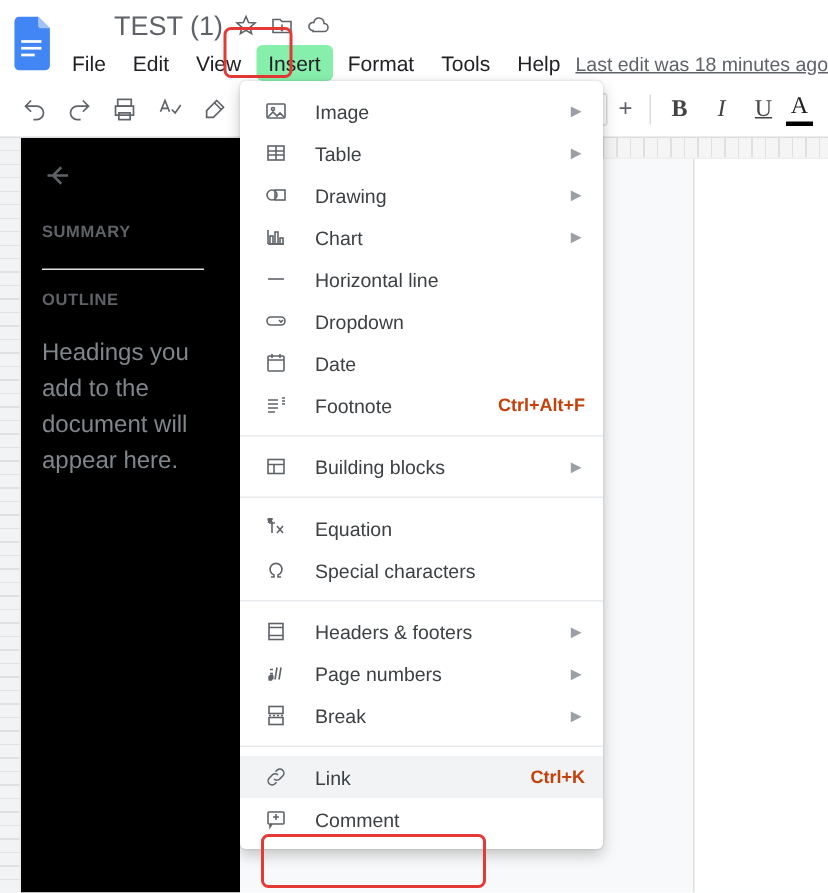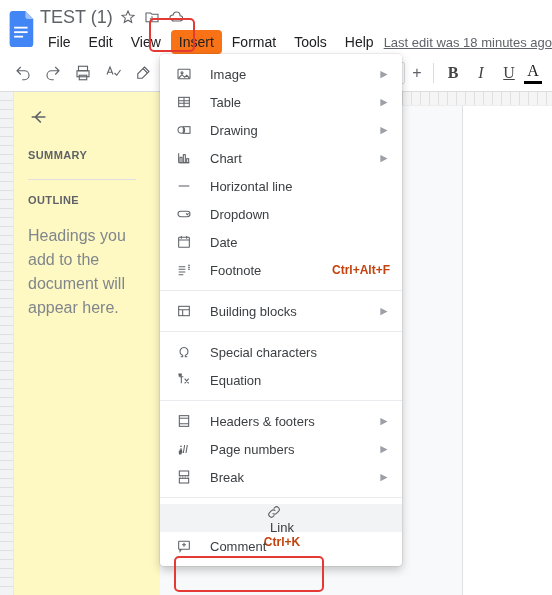--- a/index.html
+++ b/index.html
@@ -4,60 +4,60 @@
 <style>
   * { box-sizing: border-box; margin: 0; padding: 0; font-family: Arial, "Helvetica Neue", sans-serif; }
   body { background: #fff; color: #202124; width: 552px; height: 595px; overflow: hidden; position: relative; }
 
   
   .header { padding: 6px 8px 0 8px; display: flex; align-items: flex-start; }
   .doc-icon { width: 36px; height: 46px; display:flex; align-items:center; justify-content:center; }
   .doc-icon svg { width: 28px; height: 36px; }
   .title-area { flex: 1; padding-left: 4px; }
   .title-row { display: flex; align-items: center; gap: 6px; height: 22px; }
-  .doc-title { font-size: 18px; color: #5f6368; font-weight: 400; }
+  .doc-title { font-size: 18px; color: #5f6368; font-weight: 400; margin-left: 36px; }
   .title-ico { width: 18px; height: 18px; display:flex; align-items:center; justify-content:center; color:#5f6368; }
   .title-ico svg { width: 16px; height: 16px; stroke: #5f6368; fill: none; stroke-width:1.6; }
 
   .menubar { display: flex; align-items: center; gap: 2px; margin-top: 2px; font-size: 14px; color:#202124; }
   .menubar .mi { padding: 4px 8px; border-radius: 4px; cursor: pointer; }
-  .menubar .mi.active { background: #f97316; }
+  .menubar .mi.active { background: #86efac; }
   .last-edit { margin-left: auto; font-size: 13px; color:#5f6368; text-decoration: underline; padding-right: 8px; white-space:nowrap; }
 
   .highlight-insert { position:absolute; border: 2.5px solid #e53935; border-radius: 5px; width:46px; height:34px; left:149px; top:18px; pointer-events:none; }
 
   
   .toolbar { display:flex; align-items:center; gap:4px; padding: 6px 10px; border-bottom:1px solid #dadce0; color:#5f6368; height:38px; }
   .tb { width:26px; height:26px; display:flex; align-items:center; justify-content:center; border-radius:3px; }
   .tb svg { width:18px; height:18px; stroke:#5f6368; fill:none; stroke-width:1.5; }
   .vsep { width:1px; height:20px; background:#dadce0; margin:0 4px; }
   .toolbar-right { margin-left:auto; display:flex; align-items:center; gap:2px; }
   .numbox { border:1px solid #dadce0; border-radius:2px; width:40px; height:22px; font-size:13px; text-align:center; line-height:20px; color:#5f6368; }
   .plus { width:20px; text-align:center; color:#5f6368; }
   .fmt { width:26px; height:26px; display:flex; align-items:center; justify-content:center; font-family: "Times New Roman", serif; font-size:16px; color:#444; }
   .fmt.u { text-decoration: underline; }
   .fmt.a { color:#202124; border-bottom: 3px solid #000; height:22px; width:18px; }
 
   
   .workspace { display:flex; height: calc(595px - 54px - 38px); }
   .ruler-v { width:14px; background: repeating-linear-gradient(to bottom, #f1f3f4 0, #f1f3f4 8px, #e0e0e0 8px, #e0e0e0 9px); border-right:1px solid #e8e8e8; }
-  .sidebar { width: 146px; padding: 14px 24px 0 14px; background:#fef9c3; font-size:12px; color:#444; }
+  .sidebar { width: 146px; padding: 14px 24px 0 14px; background:#000000; font-size:12px; color:#444; }
   .back-arrow { color:#5f6368; margin-bottom:18px; }
   .back-arrow svg { width:22px; height:22px; stroke:#5f6368; fill:none; stroke-width:1.8; }
   .sb-head { font-size:11px; color:#5f6368; font-weight:600; letter-spacing:.4px; margin-bottom:18px; }
   .hr { border-top:1px solid #e0e0e0; margin: 10px 0 14px 0; }
   .sb-hint { font-size:16px; color:#80868b; line-height:1.5; }
   .canvas { flex:1; background:#f8f9fa; position:relative; }
   .ruler-h { height:14px; background: repeating-linear-gradient(to right, #f5f5f5 0, #f5f5f5 8px, #e0e0e0 8px, #e0e0e0 9px); border-bottom:1px solid #eee; }
   .page-edge { position:absolute; top:14px; right:0; width:90px; bottom:0; background:#fff; border-left:1px solid #e0e0e0; }
 
   
   .dropdown { position:absolute; left:160px; top:54px; width:242px; background:#fff; border-radius:4px; box-shadow: 0 4px 10px rgba(0,0,0,.22), 0 0 0 1px rgba(0,0,0,.05); padding: 6px 0; }
   .dd-item { display:flex; align-items:center; height:28px; padding: 0 12px 0 14px; font-size:13px; color:#3c4043; cursor:pointer;justify-content:space-between; }
-  .dd-item.hover { background:#f1f3f4;flex-direction:column; }
+  .dd-item.hover { background:#f1f3f4; }
   .dd-ico { width:20px; height:20px; margin-right:16px; display:flex; align-items:center; justify-content:center; color:#5f6368; }
   .dd-ico svg { width:16px; height:16px; stroke:#5f6368; fill:none; stroke-width:1.6; }
   .dd-label { flex:1; }
   .dd-short { font-size:12px; color:#c2410c;font-weight:bold; }
   .dd-sub { color:#9aa0a6; font-size:12px; margin-left:6px; }
   .dd-sep { height:1px; background:#e8eaed; margin:6px 0; }
 </style>
 </head>
 <body>
 
@@ -252,33 +252,33 @@
           <path d="M4 10h16M10 10v9"></path>
         </svg>
       </span>
       <span class="dd-label">Building blocks</span>
       <span class="dd-sub">►</span>
     </div>
     <div class="dd-sep"></div>
     <div class="dd-item">
       <span class="dd-ico">
         <svg viewBox="0 0 24 24">
-          <path d="M7 19h3v-2a6 6 0 1 1 4 0v2h3"></path>
-        </svg>
-      </span>
-      <span class="dd-label">Special characters</span>
-    </div>
-    <div class="dd-item">
-      <span class="dd-ico">
-        <svg viewBox="0 0 24 24">
           <path d="M5 7h6M8 7v10M13 10l6 7M19 10l-6 7"></path>
           <text x="4" y="6" font-size="6" fill="#5f6368">π</text>
         </svg>
       </span>
       <span class="dd-label">Equation</span>
+    </div>
+    <div class="dd-item">
+      <span class="dd-ico">
+        <svg viewBox="0 0 24 24">
+          <path d="M7 19h3v-2a6 6 0 1 1 4 0v2h3"></path>
+        </svg>
+      </span>
+      <span class="dd-label">Special characters</span>
     </div>
     <div class="dd-sep"></div>
     <div class="dd-item">
       <span class="dd-ico">
         <svg viewBox="0 0 24 24">
           <rect x="5" y="4" width="14" height="16"></rect>
           <path d="M5 8h14M5 16h14"></path>
         </svg>
       </span>
       <span class="dd-label">Headers &amp; footers</span>

